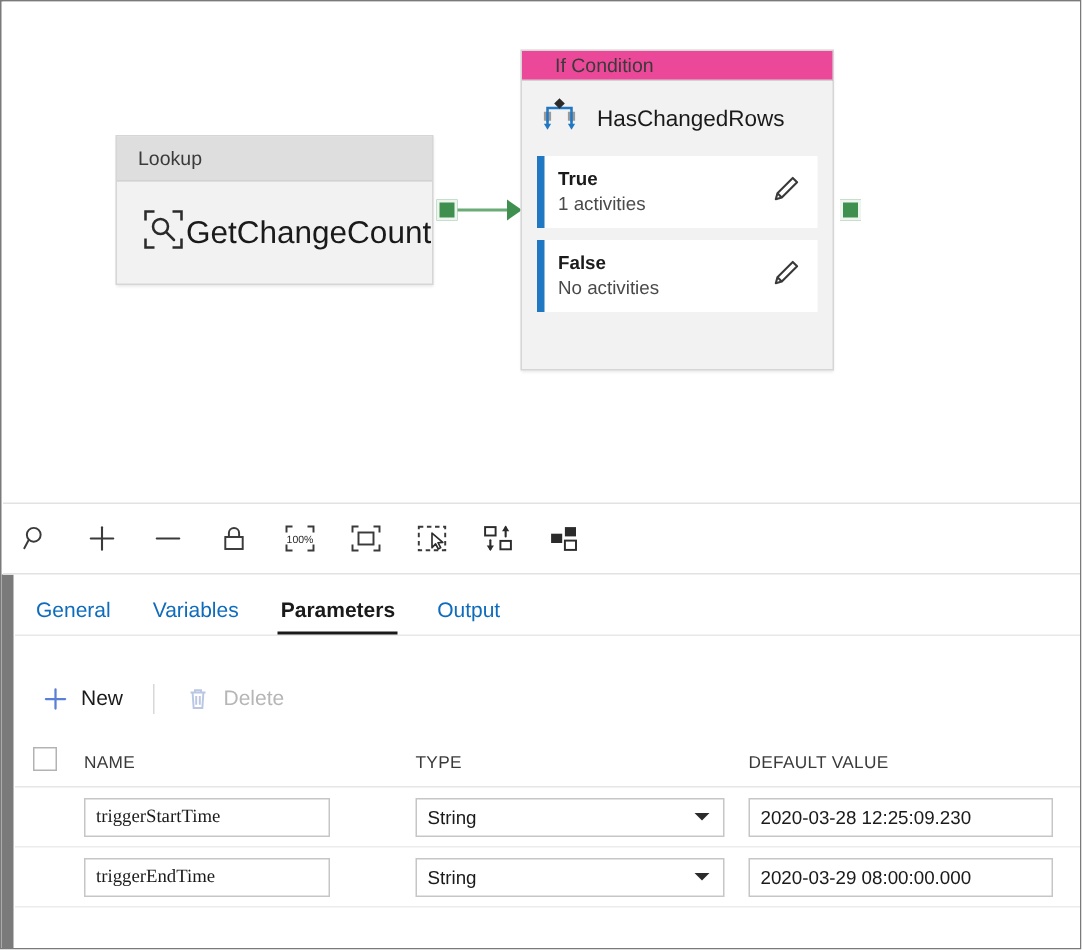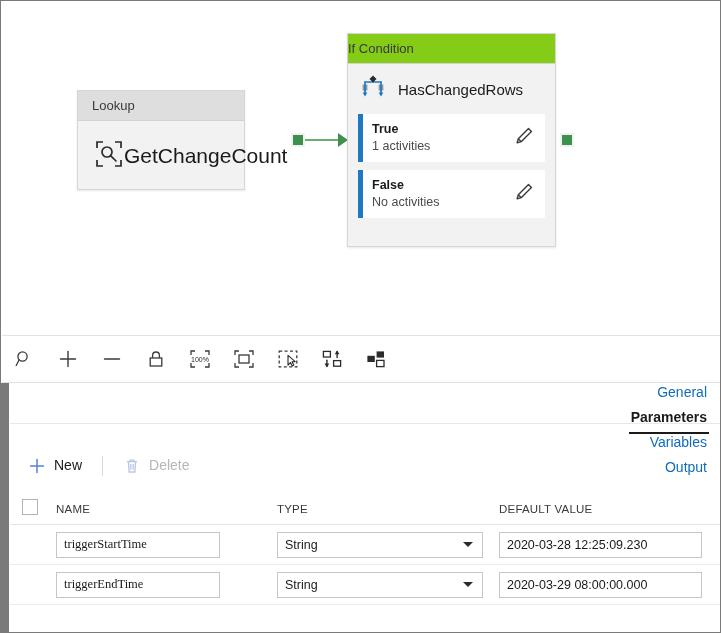--- a/index.html
+++ b/index.html
@@ -29,21 +29,21 @@
     position: absolute;
     left: 1px; top: 0;
     width: 719px; height: 334px;
     background: #ffffff;
   }
 
   
   .lookup-node {
     position: absolute;
     left: 75px; top: 89px;
-    width: 168px; height: 100px;
+    width: 212px; height: 100px;
     background: #f2f2f2;
     border: 1px solid #d6d6d6;
     box-shadow: 0 1px 2px rgba(0,0,0,.10);
   }
   .lookup-head {
     height: 30px;
     background: #dedede;
     border-bottom: 1px solid #d2d2d2;
     display: flex; align-items: center;
     padding-left: 14px;
@@ -61,25 +61,25 @@
   
   .if-node {
     position: absolute;
     left: 345px; top: 32px;
     width: 209px; height: 214px;
     background: #f2f2f2;
     border: 1px solid #d6d6d6;
     box-shadow: 0 1px 2px rgba(0,0,0,.10);
   }
   .if-head {
-    height: 30px;
-    background: #84cc16;
+    height: 20px;
+    background: #ec4899;
     border-bottom: 1px solid #d2d2d2;
     display: flex; align-items: center;
-    padding-left: 0;
+    padding-left: 22px;
     font-size: 13px; color: #3a3a3a;
   }
   .if-title-row {
     height: 50px;
     display: flex; align-items: center;
     padding-left: 12px;
   }
   .if-title-label {
     font-size: 15px; color: #1a1a1a;
     margin-left: 12px;
@@ -143,21 +143,20 @@
     cursor: pointer;
   }
 
   
   .tabs {
     position: absolute;
     left: 9px; top: 383px;
     width: 711px; height: 40px;
     display: flex; align-items: flex-end;
     border-bottom: 1px solid #e8e8e8;
-    flex-direction: column;
   }
   .tab {
     padding: 0 14px 9px 14px;
     font-size: 14px;
     color: #0f6cbd;
     cursor: pointer;
     position: relative;
   }
   .tab.active {
     color: #1a1a1a;
@@ -446,22 +445,22 @@
       <svg width="24" height="22" viewBox="0 0 24 22">
         <rect x="3.4" y="7.8" width="7.4" height="6.2" fill="#2b2b2b"></rect>
         <rect x="12.6" y="3.4" width="7.4" height="6.2" fill="#2b2b2b"></rect>
         <rect x="12.6" y="12.4" width="7.4" height="6.2" fill="none" stroke="#2b2b2b" stroke-width="1.3"></rect>
       </svg>
     </div>
   </div>
 
   <div class="tabs">
     <div class="tab">General</div>
+    <div class="tab">Variables</div>
     <div class="tab active">Parameters</div>
-    <div class="tab">Variables</div>
     <div class="tab">Output</div>
   </div>
 
   <div class="actionbar">
     <div class="act enabled">
       <span class="act-ico">
         <svg width="18" height="18" viewBox="0 0 18 18">
           <g stroke="#5b7fd4" stroke-width="1.5" stroke-linecap="round">
             <path d="M9,2.6 L9,15.4"></path>
               <path d="M2.6,9 L15.4,9"></path>

